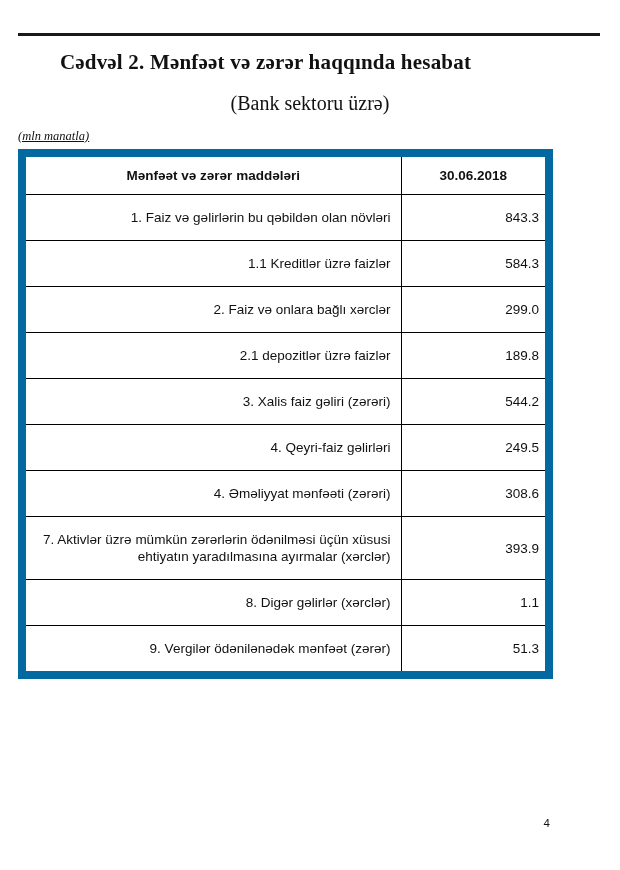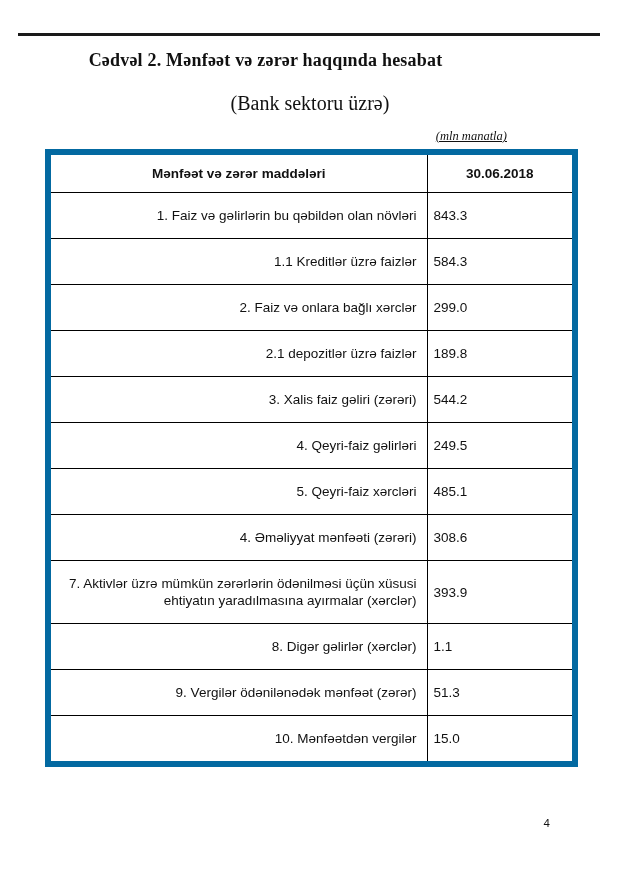--- a/index.html
+++ b/index.html
@@ -29,53 +29,51 @@
     border-top: 3px solid #1a1a1a;
   }
   .title {
     position: absolute;
     top: 50px;
     left: 0;
     width: 531px;
     text-align: center;
     font-family: "Liberation Serif", serif;
     font-weight: bold;
-    font-size: 18px;
+    font-size: 21px;
     letter-spacing: 0.2px;
   }
   .subtitle {
     position: absolute;
     top: 92px;
     left: 0;
     width: 620px;
     text-align: center;
     font-family: "Liberation Serif", serif;
     font-size: 20px;
   }
   .unit-note {
     position: absolute;
     top: 129px;
     left: 18px;
     width: 489px;
-    text-align: right;
     font-family: "Liberation Serif", serif;
     font-style: italic;
     font-size: 12.5px;
     text-decoration: underline;
   }
   table.report {
     position: absolute;
     top: 149px;
     left: 18px;
     width: 527px;
     border-collapse: collapse;
-    border: 6px solid #0369a1;
+    border: 8px solid #0369a1;
     font-size: 13.5px;
     table-layout: fixed;
-    margin-left: 27px;
   }
   table.report th,
   table.report td {
     border: 1px solid #000;
   }
   table.report th {
     font-weight: bold;
     text-align: center;
     padding: 11px 8px;
     font-size: 13.5px;
@@ -84,21 +82,21 @@
     text-align: right;
     padding: 14px 10px 14px 12px;
     line-height: 17px;
   }
   td.label-cell.indent {
     padding-left: 42px;
   }
   col.c-label { width: 379px; }
   col.c-value { width: 148px; }
   td.value-cell {
-    text-align: left;
+    text-align: right;
     padding: 14px 6px;
   }
   .page-number {
     position: absolute;
     top: 817px;
     left: 500px;
     width: 50px;
     text-align: right;
     font-size: 11.5px;
   }
@@ -157,43 +155,35 @@
         </tr>
         <tr>
           <td class="label-cell">3. Xalis faiz gəliri (zərəri)</td>
           <td class="value-cell">544.2</td>
         </tr>
         <tr>
           <td class="label-cell">4. Qeyri-faiz gəlirləri</td>
           <td class="value-cell">249.5</td>
         </tr>
         <tr>
-          <td class="label-cell">5. Qeyri-faiz xərcləri</td>
-          <td class="value-cell">485.1</td>
-        </tr>
-        <tr>
           <td class="label-cell">4. Əməliyyat mənfəəti (zərəri)</td>
           <td class="value-cell">308.6</td>
         </tr>
         <tr>
           <td class="label-cell">7. Aktivlər üzrə mümkün zərərlərin ödənilməsi üçün xüsusi ehtiyatın yaradılmasına ayırmalar (xərclər)</td>
           <td class="value-cell">393.9</td>
         </tr>
         <tr>
           <td class="label-cell">8. Digər gəlirlər (xərclər)</td>
           <td class="value-cell">1.1</td>
         </tr>
         <tr>
           <td class="label-cell">9. Vergilər ödənilənədək mənfəət (zərər)</td>
           <td class="value-cell">51.3</td>
         </tr>
-        <tr>
-          <td class="label-cell">10. Mənfəətdən vergilər</td>
-          <td class="value-cell">15.0</td>
-        </tr>
       </tbody>
   </table>
 
   <div class="page-number">4</div>
 
   <div class="footer">www.fimsa.az</div>
 
 </div>
 
 </body></html>

